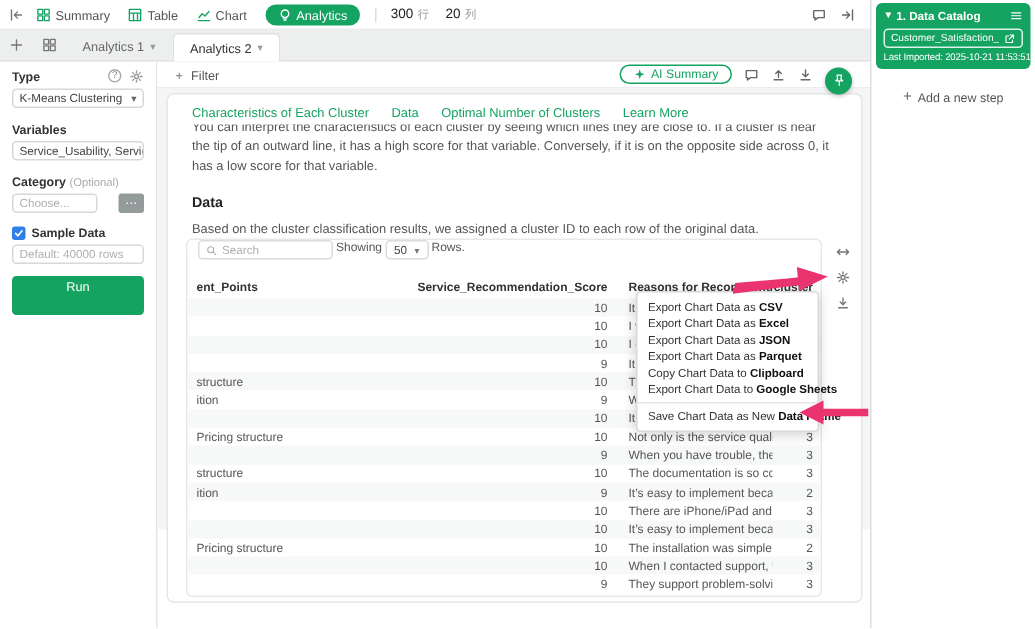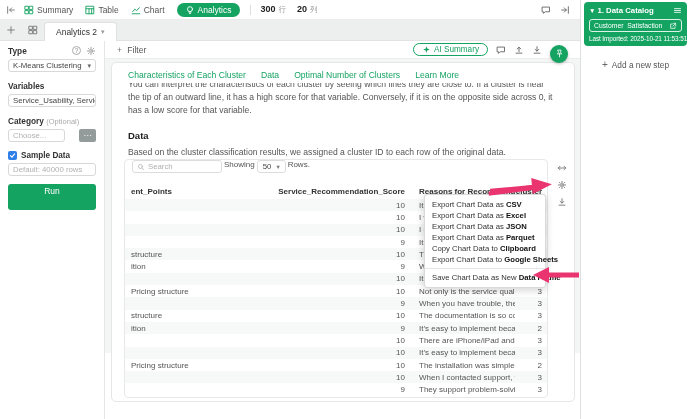--- a/index.html
+++ b/index.html
@@ -16,21 +16,21 @@
   .navbar{position:absolute;left:0;top:0;width:580px;height:20px;background:#fff;
     border-bottom:1px solid #ececec;display:flex;align-items:center;padding:0 6px;z-index:6}
   .nav-collapse{color:#777;margin-right:8px}
   .nav-items{display:flex;align-items:center;gap:12px}
   .nav-item{display:flex;align-items:center;gap:3px;font-size:8.5px;color:#555;cursor:default}
   .nav-item .ic{color:var(--green)}
   .nav-item.active{background:var(--green);color:#fff;border-radius:10px;padding:2px 8px}
   .nav-item.active .ic{color:#fff}
   .nav-divider{width:1px;height:10px;background:#ddd;margin:0 10px}
   .nav-stats{display:flex;align-items:baseline;gap:3px;font-size:9px;color:#222}
-  .nav-stats b{font-weight:bold}
+  .nav-stats b{font-weight:normal}
   .nav-stats .unit{color:#999;font-size:7.5px;margin-right:8px}
   .nav-right{margin-left:auto;display:flex;align-items:center;gap:9px;color:#666;padding-right:4px}
 
   
   .tabbar{position:absolute;left:0;top:20px;width:580px;height:21px;background:#edefee;
     border-bottom:1px solid #e2e2e2;display:flex;align-items:flex-end;z-index:5}
   .tabbar .bar-ic{color:#777;align-self:center;margin:0 6px}
   .tab{height:19px;display:flex;align-items:center;gap:4px;padding:0 11px;font-size:8.5px;color:#666}
   .tab .caret{color:#999;font-size:7px}
   .tab.active{background:#fff;border:1px solid #e0e0e0;border-bottom:none;
@@ -212,20 +212,24 @@
       </span>
     <span class="ic bar-ic">
         <svg width="10" height="10" viewBox="0 0 12 12" fill="none" stroke="currentColor" stroke-width="1.1" stroke-linecap="round" stroke-linejoin="round">
           <rect x="1.5" y="1.5" width="3.8" height="3.8"></rect>
           <rect x="6.7" y="1.5" width="3.8" height="3.8"></rect>
           <rect x="1.5" y="6.7" width="3.8" height="3.8"></rect>
           <rect x="6.7" y="6.7" width="3.8" height="3.8"></rect>
         </svg>
       </span>
     <div style="display:flex;align-items:flex-end;height:100%">
+        <div class="tab">
+          <span>Analytics 1</span>
+          <span class="caret">▾</span>
+        </div>
         <div class="tab active">
           <span>Analytics 2</span>
           <span class="caret">▾</span>
         </div>
       </div>
   </div>
 
   <div class="sidebar">
     <div class="side-row">
       <span class="side-label">Type</span>

